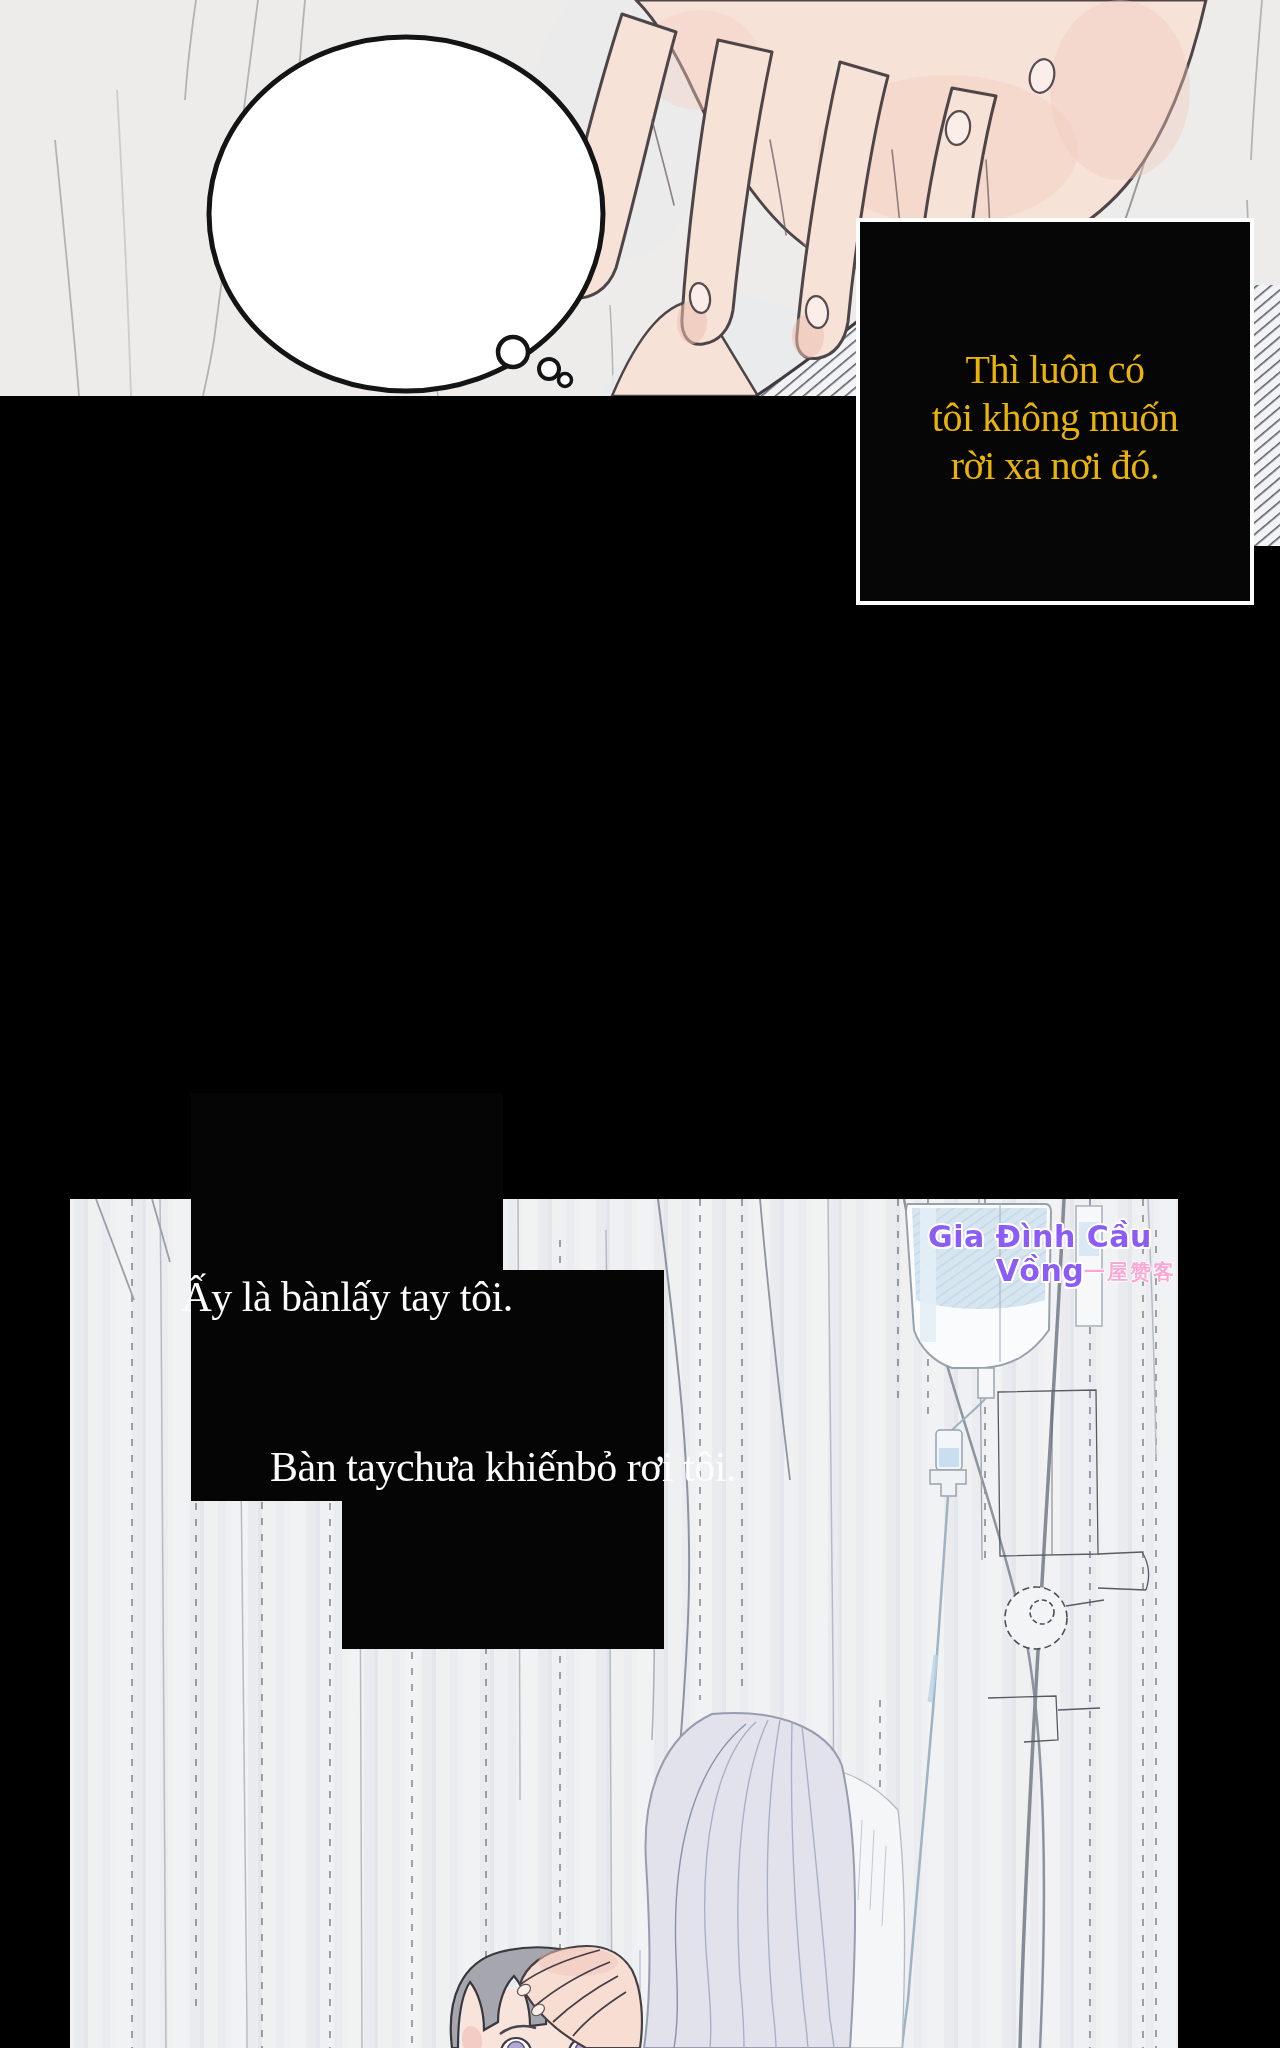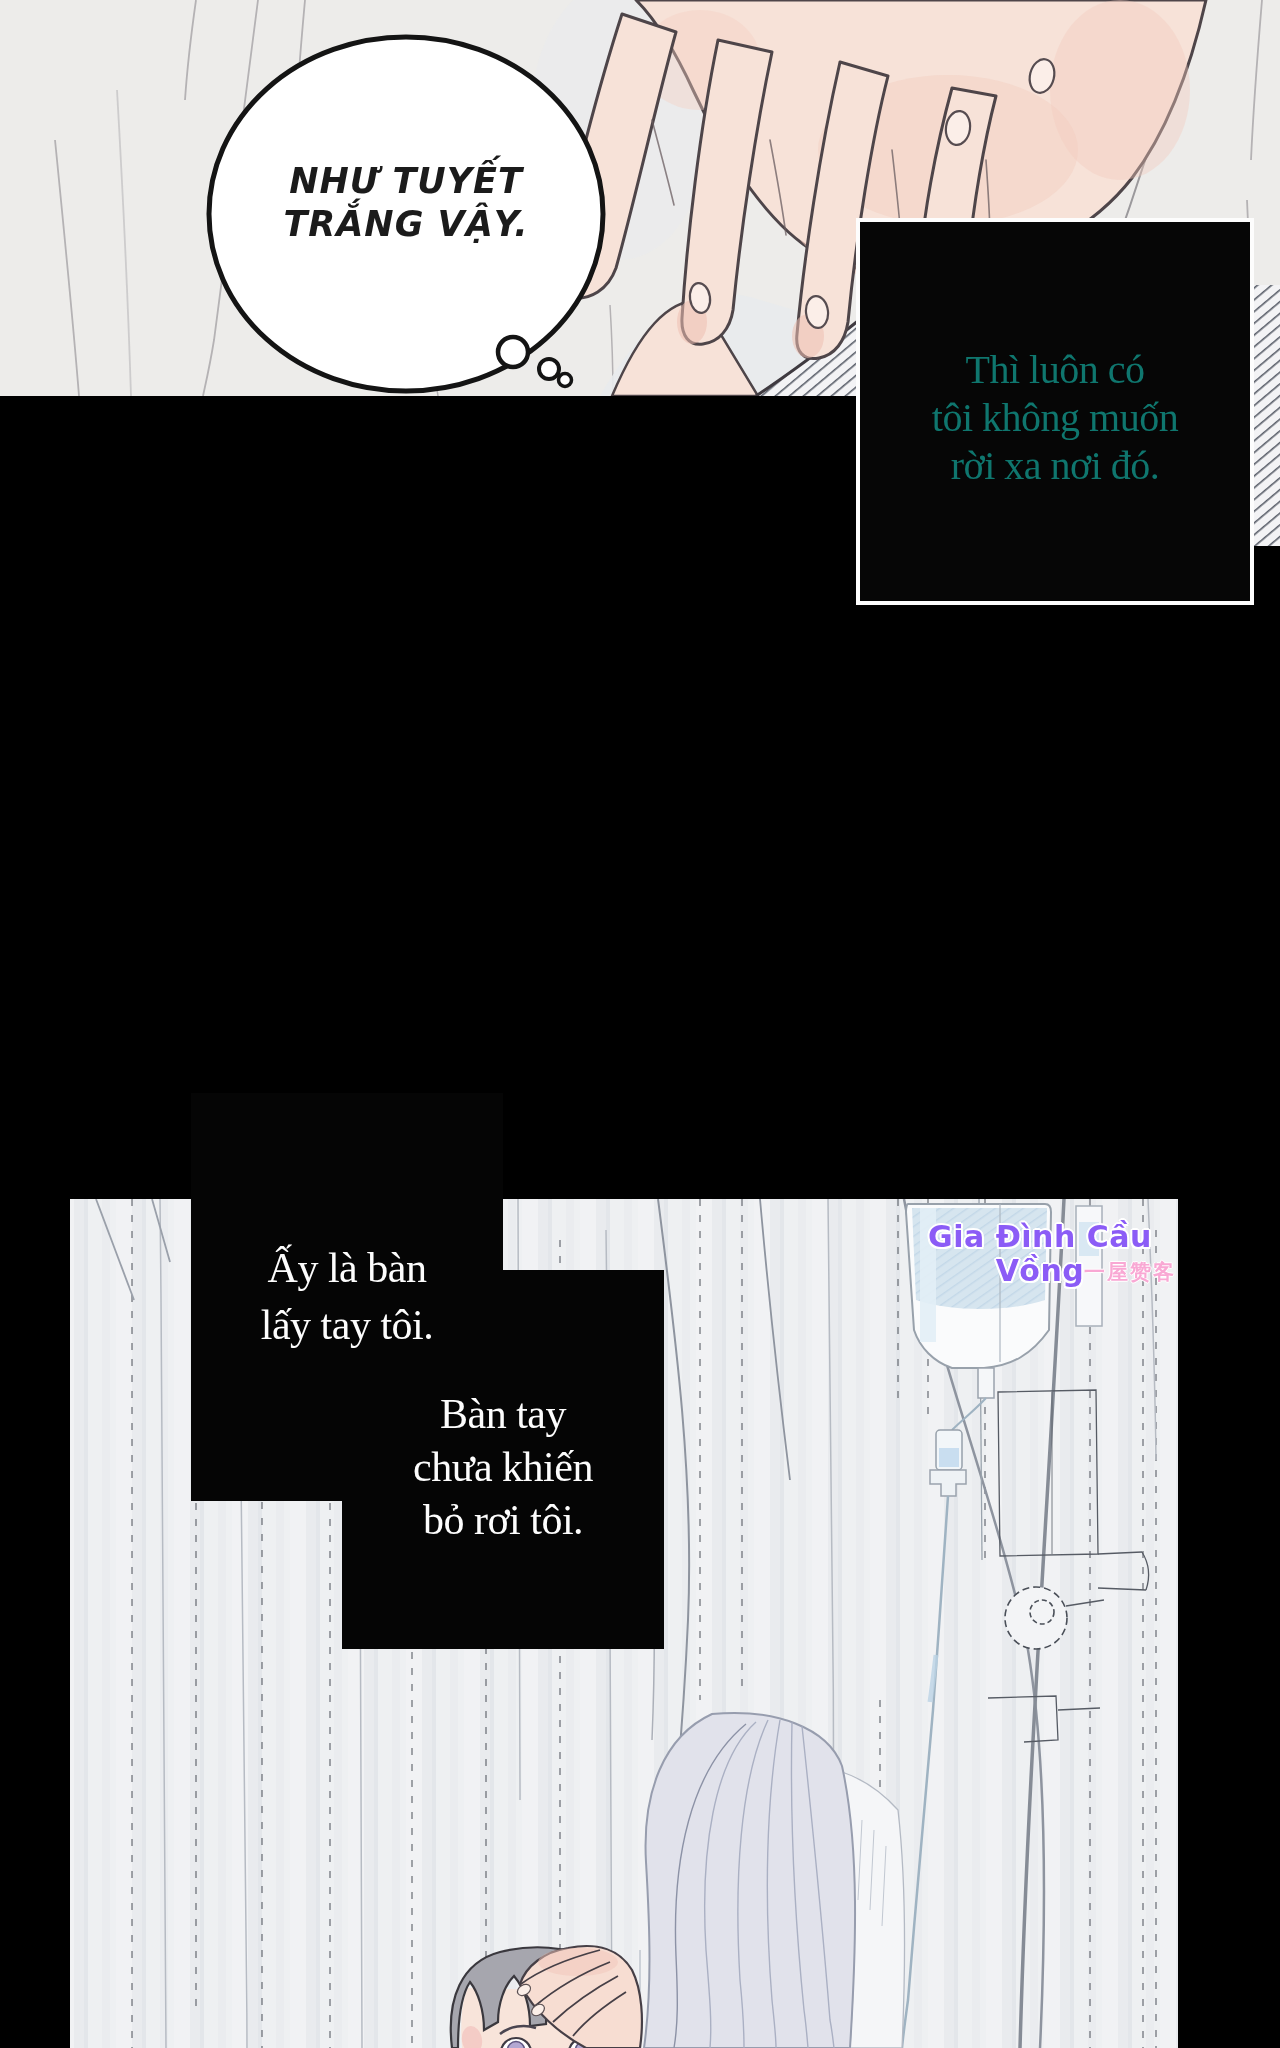--- a/index.html
+++ b/index.html
@@ -9,28 +9,28 @@
 
   
   .bubble-text{position:absolute;left:206px;top:160px;width:400px;text-align:center;
     font-family:"DejaVu Sans","Liberation Sans",sans-serif;font-weight:bold;font-style:italic;
     font-size:35px;line-height:43px;color:#1b1b1b;letter-spacing:1px;}
 
   
   .nbox1{position:absolute;left:856px;top:218px;width:398px;height:387px;background:#060606;
     border:4px solid #fdfdfd;box-sizing:border-box;display:flex;flex-direction:column;
     justify-content:center;align-items:center;padding-top:12px;}
-  .nbox1 .ln{color:#0f766e;font-size:40px;line-height:48px;letter-spacing:-0.5px;white-space:nowrap;}
+  .nbox1 .ln{color:#eab308;font-size:40px;line-height:48px;letter-spacing:-0.5px;white-space:nowrap;}
 
   .stair{position:absolute;left:191px;top:1093px;width:473px;height:556px;}
   .stair-shape{position:absolute;left:0;top:0;width:473px;height:556px;background:#050505;
     clip-path:polygon(0 0,312px 0,312px 177px,473px 177px,473px 556px,151px 556px,151px 408px,0 408px);
     filter:drop-shadow(0 -3.5px 0 #fdfdfd) drop-shadow(0 3.5px 0 #fdfdfd)
            drop-shadow(-3.5px 0 0 #fdfdfd) drop-shadow(3.5px 0 0 #fdfdfd);}
-  .stair-text{position:absolute;display:flex;flex-direction:column;justify-content:center;
+  .stair-text{position:absolute;display:flex;justify-content:center;
     align-items:center;text-align:center;color:#fdfdfd;}
   .stair-text.a{left:0;top:0;width:312px;height:408px;font-size:42px;line-height:57px;}
   .stair-text.b{left:151px;top:177px;width:322px;height:379px;font-size:42px;line-height:53px;padding-top:16px;box-sizing:border-box;text-align:right;}
   .stair-text .ln{white-space:nowrap;letter-spacing:-0.5px;}
 
   
   .wm{position:absolute;left:0;top:0;}
   .wm-title{position:absolute;left:920px;top:1220px;width:240px;text-align:center;
     font-family:"DejaVu Sans","Liberation Sans",sans-serif;font-weight:bold;font-size:30px;line-height:34px;
     color:#8b5cf6;letter-spacing:0.5px;
@@ -273,24 +273,20 @@
             <path d="M618,1976 C592,1990 570,2006 553,2022"></path>
             <path d="M626,1992 C604,2006 586,2020 573,2036"></path>
           </g>
           <ellipse cx="524" cy="1990" rx="5" ry="7" fill="#fbeee8" stroke="#5a4f52" stroke-width="1.2" transform="rotate(60 524 1990)"></ellipse>
           <ellipse cx="538" cy="2010" rx="5" ry="7" fill="#fbeee8" stroke="#5a4f52" stroke-width="1.2" transform="rotate(55 538 2010)"></ellipse>
         </g>
       </g>
     </g>
   </svg>
 
-  <div class="bubble-text">
-    <div>NHƯ TUYẾT</div>
-    <div>TRẮNG VẬY.</div>
-  </div>
 
   <div class="nbox1">
     <div class="ln">Thì luôn có</div>
     <div class="ln">tôi không muốn</div>
     <div class="ln">rời xa nơi đó.</div>
   </div>
 
   <div class="stair">
     <div class="stair-shape"></div>
     <div class="stair-text a">

